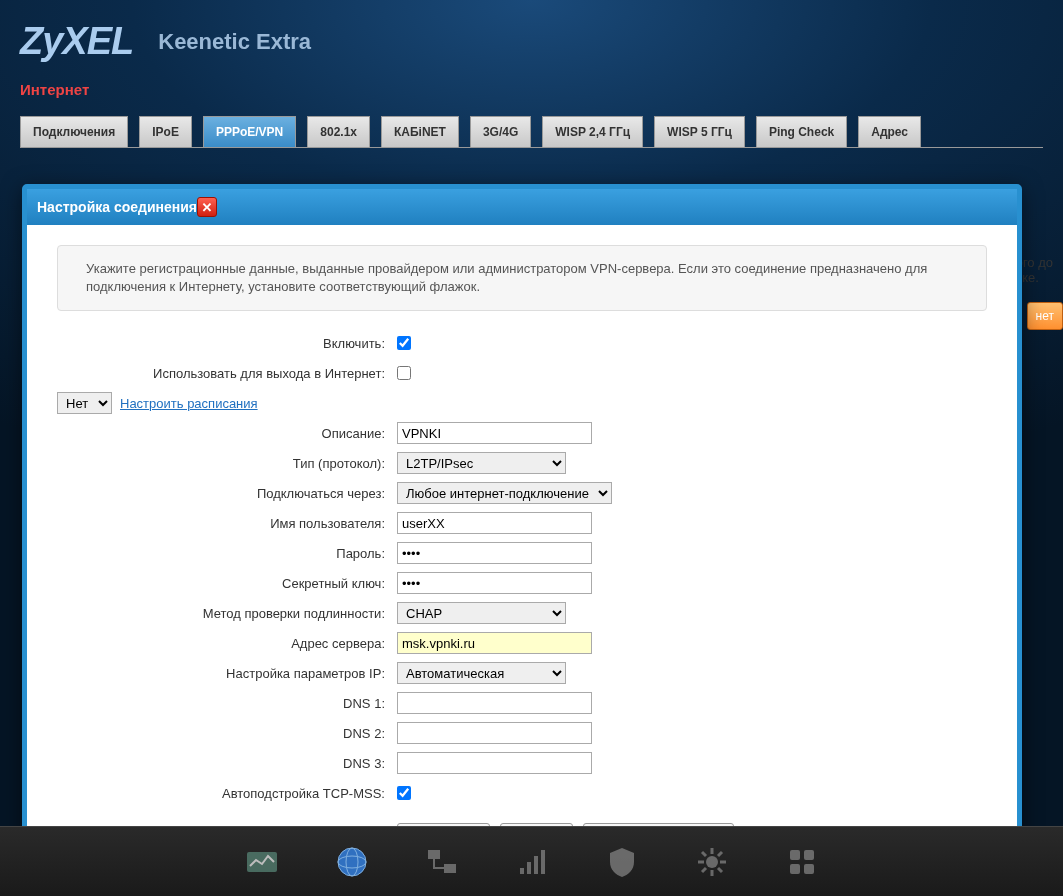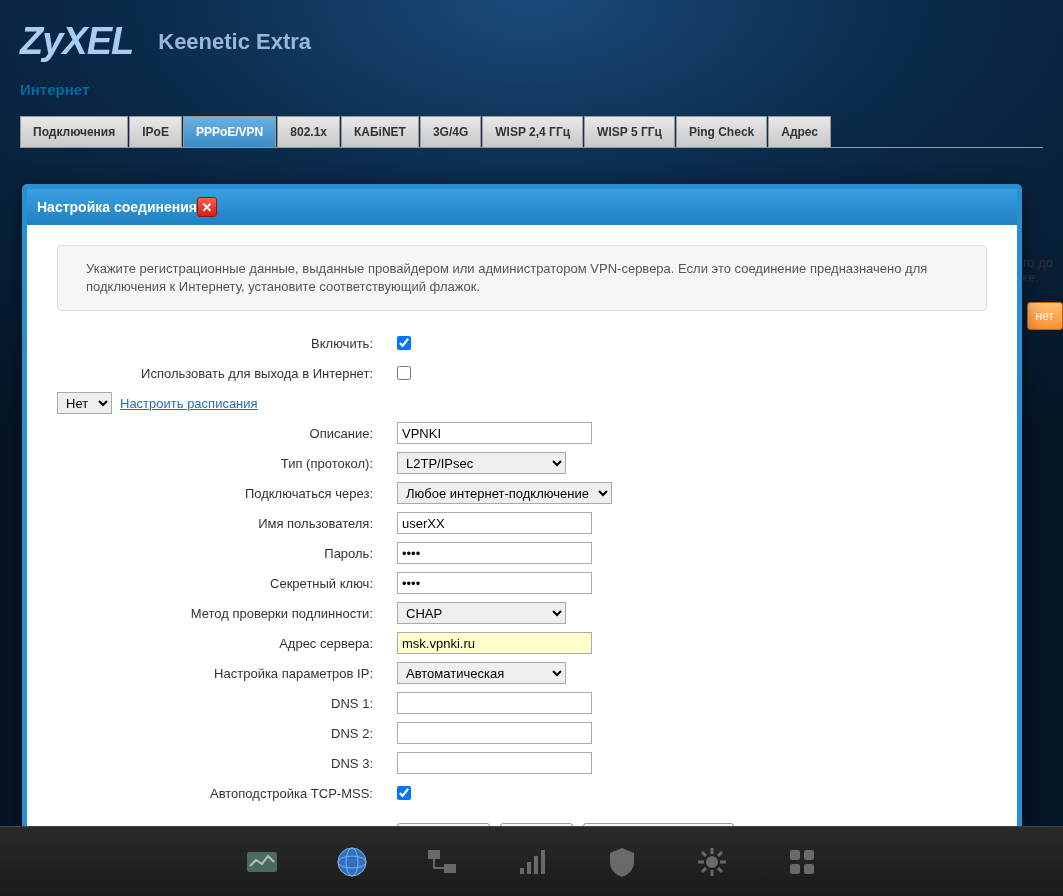--- a/index.html
+++ b/index.html
@@ -28,28 +28,28 @@
   }
   .product-name {
     color: #9ab8d6;
     font-size: 22px;
     font-weight: bold;
   }
   .nav-section {
     padding: 8px 20px 0 20px;
   }
   .page-title {
-    color: #0369a1;
+    color: #ef4444;
     font-size: 15px;
     font-weight: bold;
     margin-bottom: 18px;
   }
   .tabs {
     display: flex;
-    gap: 2px;
+    gap: 12px;
     border-bottom: 1px solid #999;
   }
   .tab {
     padding: 8px 12px;
     background: linear-gradient(#e8e8e8, #c8c8c8);
     border: 1px solid #999;
     border-bottom: none;
     color: #333;
     font-size: 12px;
     font-weight: bold;
@@ -112,21 +112,21 @@
   }
   .form-row {
     display: flex;
     align-items: center;
     margin-bottom: 6px;
     min-height: 24px;
   }
   .form-label {
     width: 340px;
     text-align: right;
-    padding-right: 24px;
+    padding-right: 12px;
     color: #333;
   }
   .form-value {
     display: flex;
     align-items: center;
     gap: 8px;
   }
   input[type="checkbox"] {
     width: 14px;
     height: 14px;

